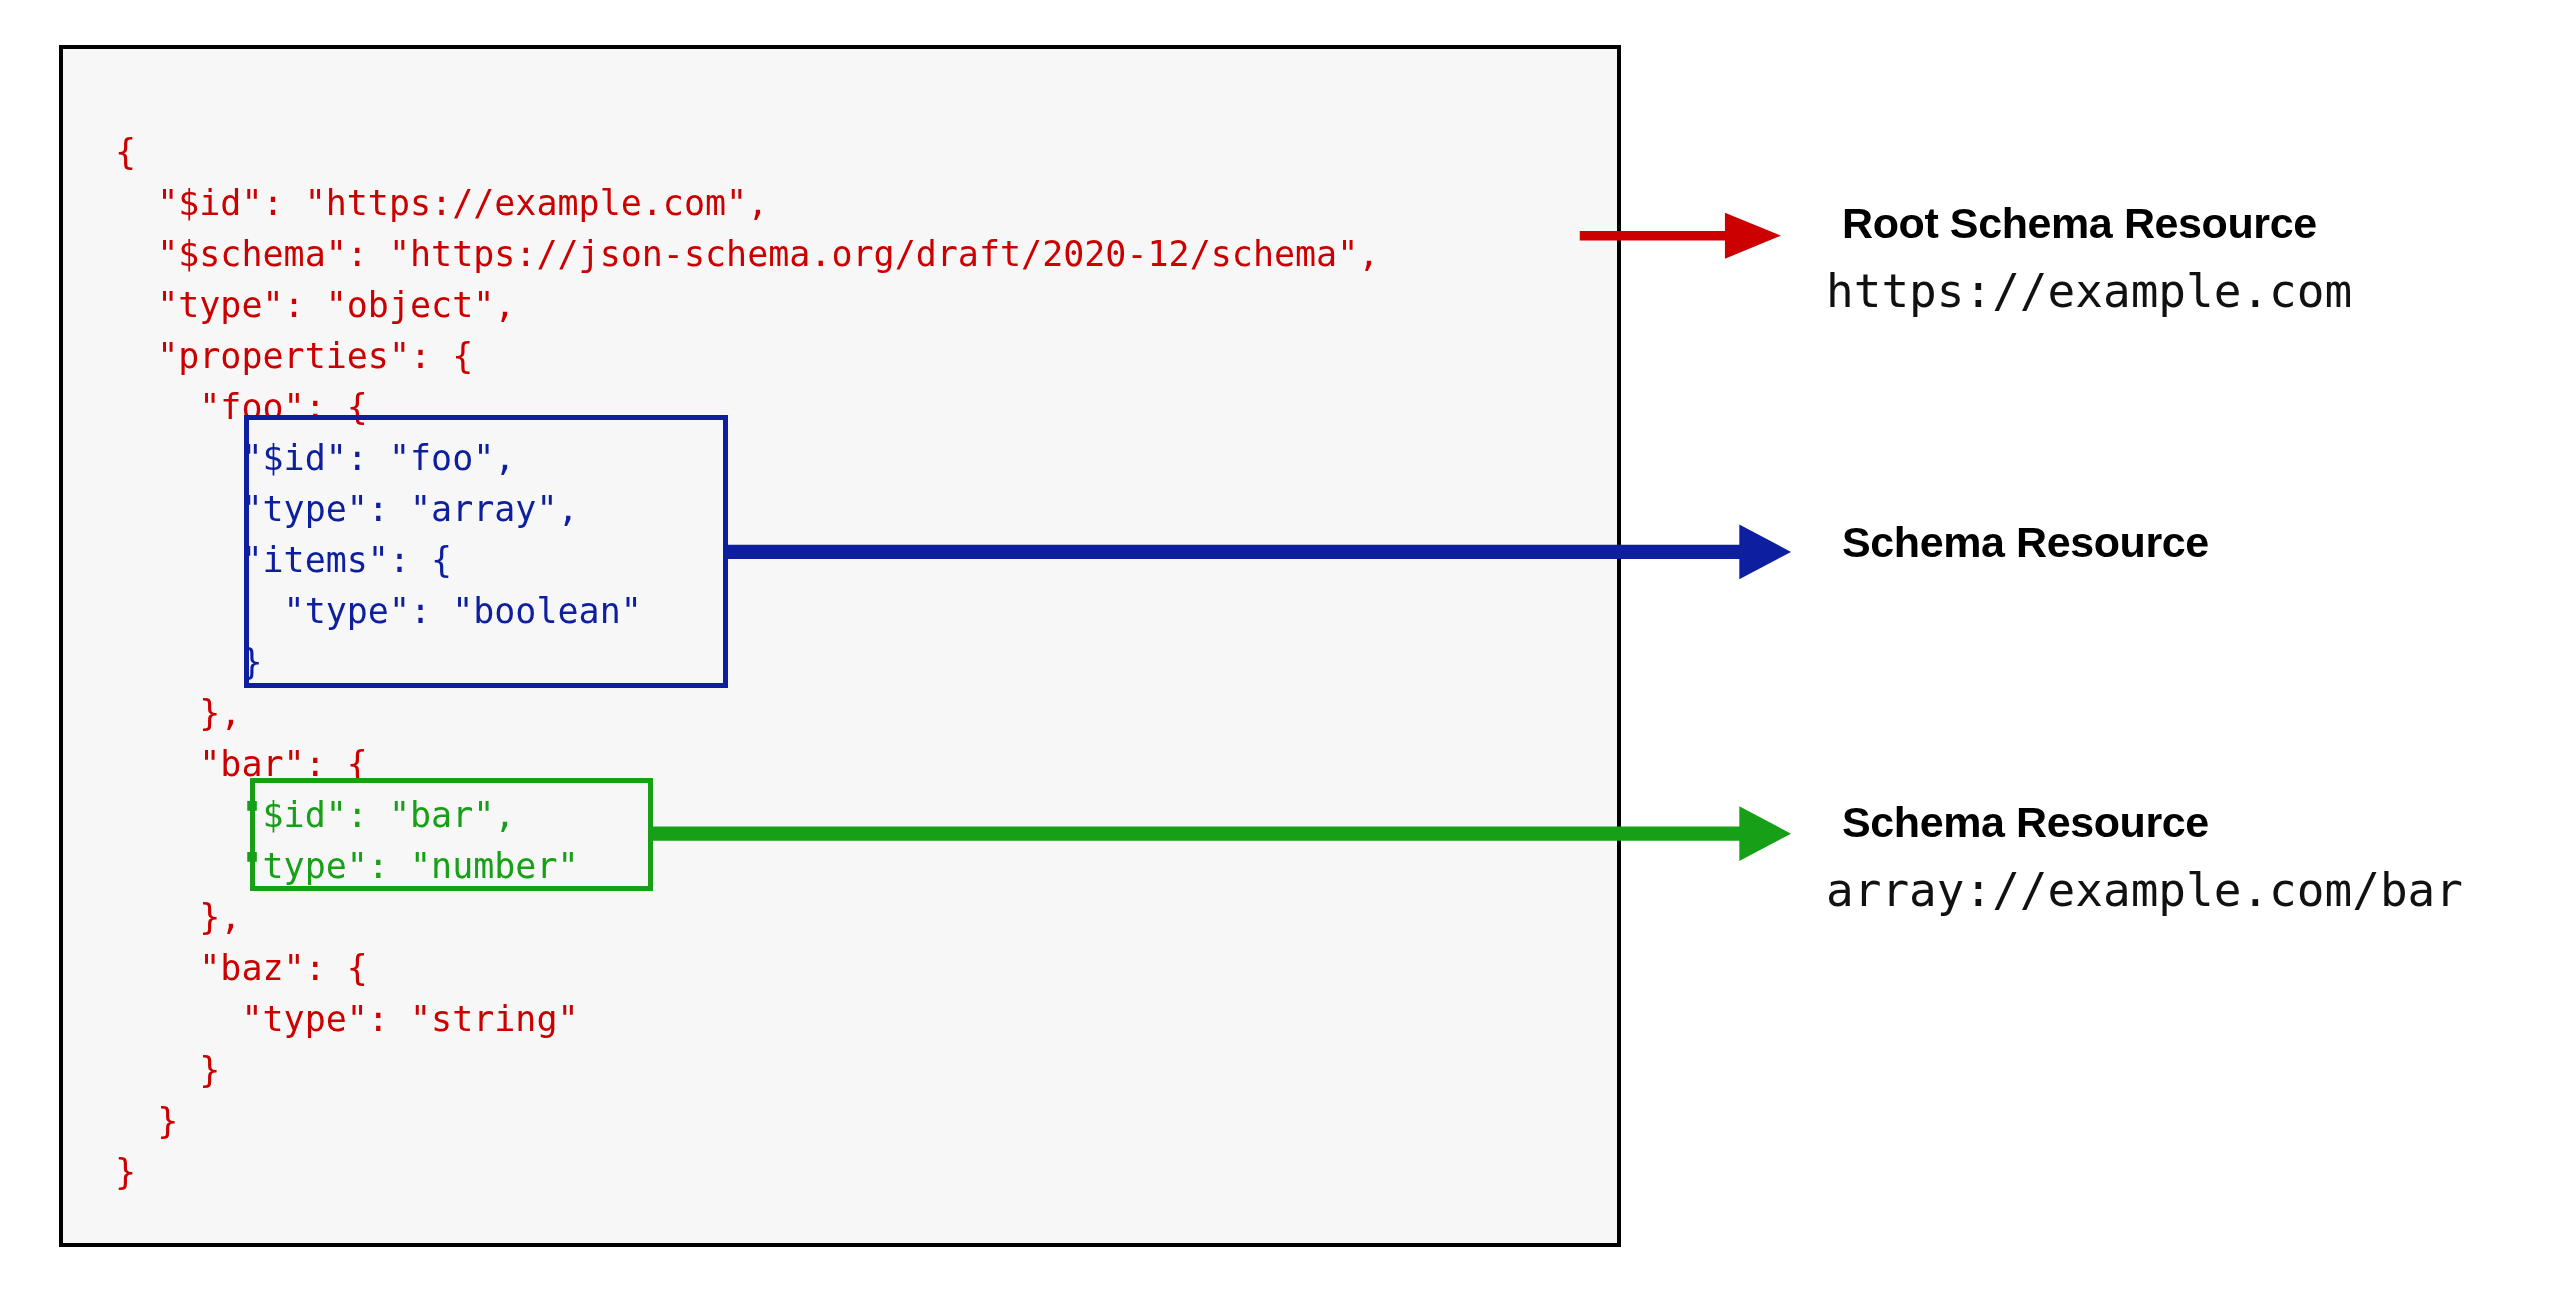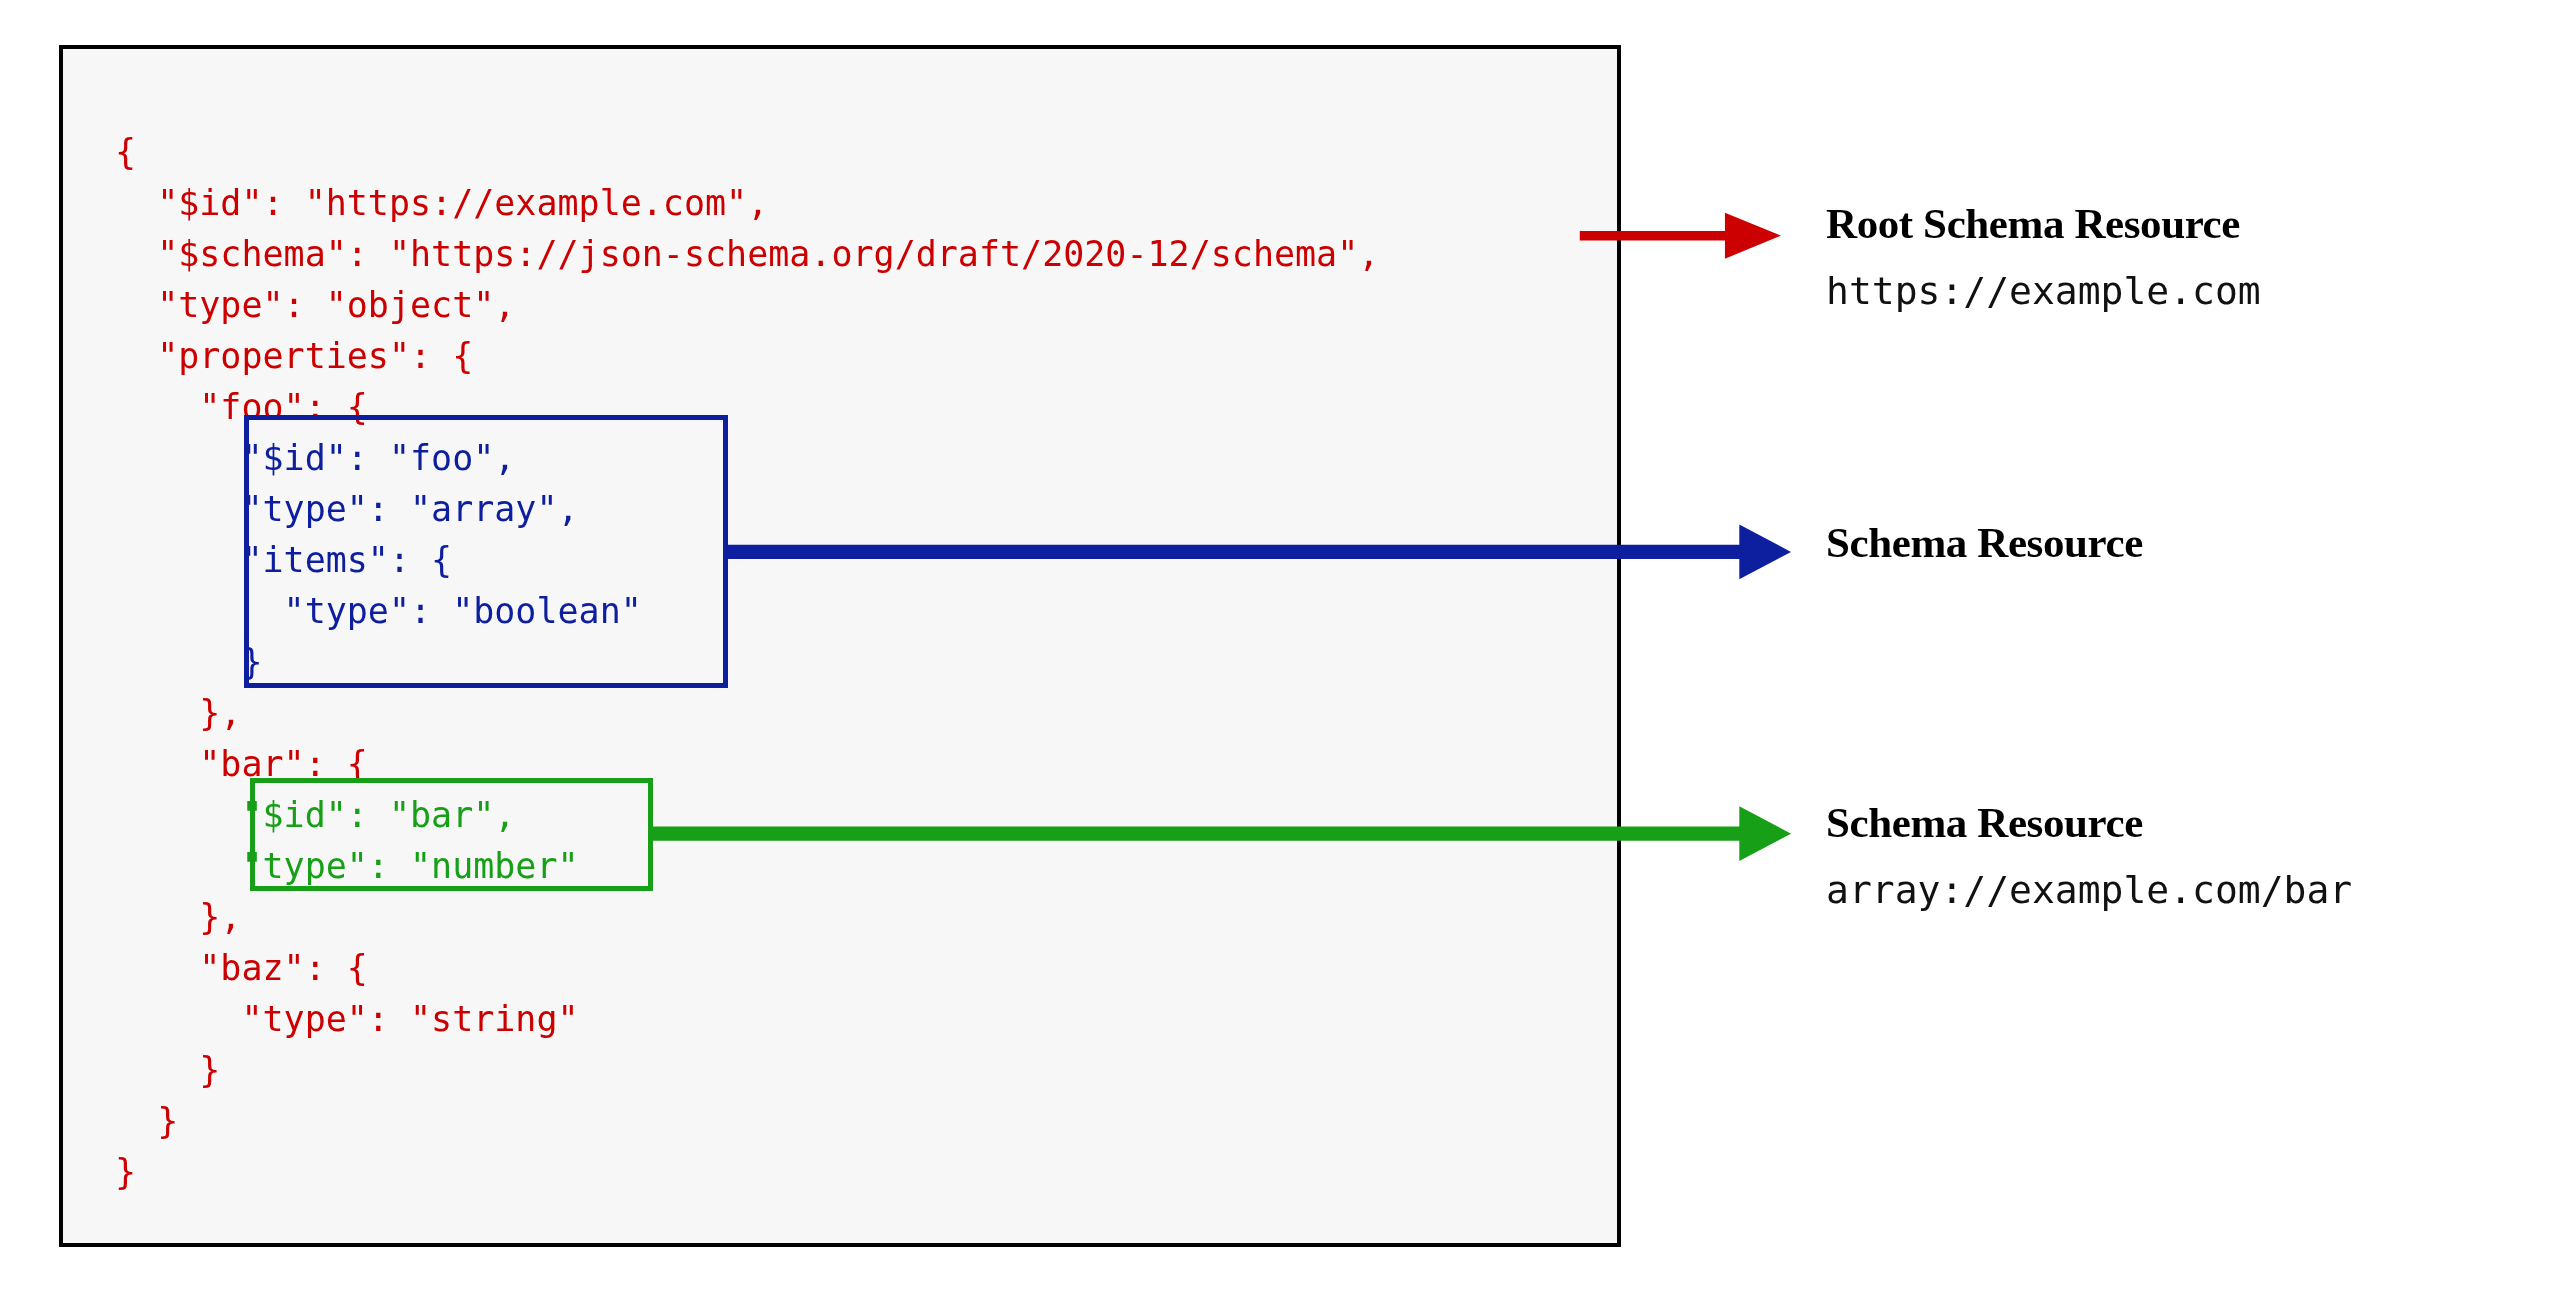--- a/index.html
+++ b/index.html
@@ -88,32 +88,33 @@
   .anno {
     position: absolute;
     left: 1826px;
     width: 719px;
   }
   #anno-root { top: 200px; }
   #anno-foo  { top: 519px; }
   #anno-bar  { top: 799px; }
 
   .anno-title {
-    font-family: Liberation Serif, serif;
+    font-family: Liberation Sans, sans-serif;
     font-weight: bold;
     font-size: 43px;
     line-height: 47px;
     color: #000000;
     white-space: nowrap;
     letter-spacing: -0.4px;
+    margin-left: 16px;
   }
   .anno-uri {
     margin-top: 24.4px;
     font-family: "DejaVu Sans Mono", "Liberation Mono", monospace;
-    font-size: 38px;
+    font-size: 46px;
     line-height: 40px;
     color: #111111;
     white-space: nowrap;
   }
 </style>
 </head>
 <body>
 
 <div id="stage">
 

